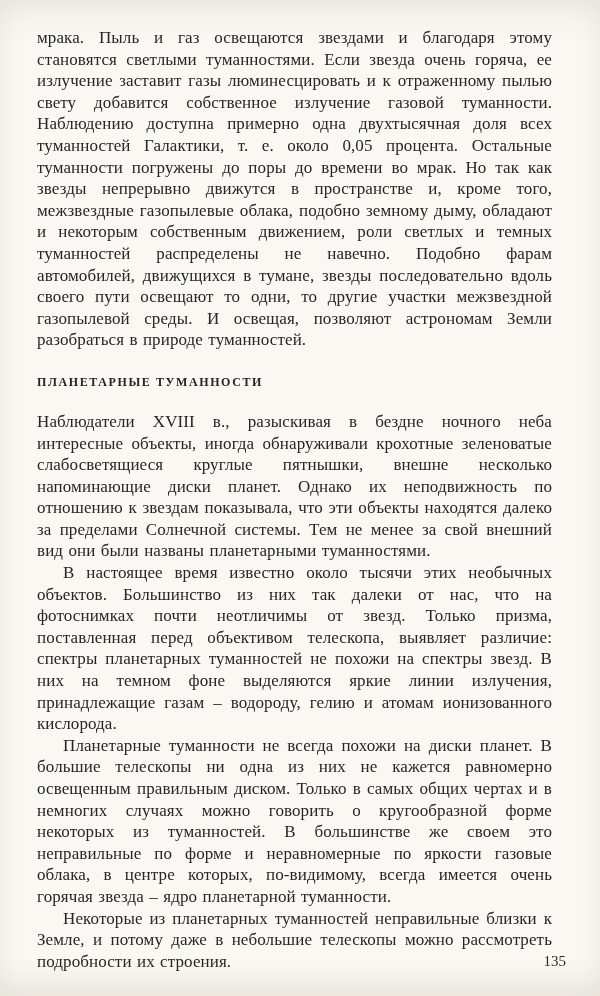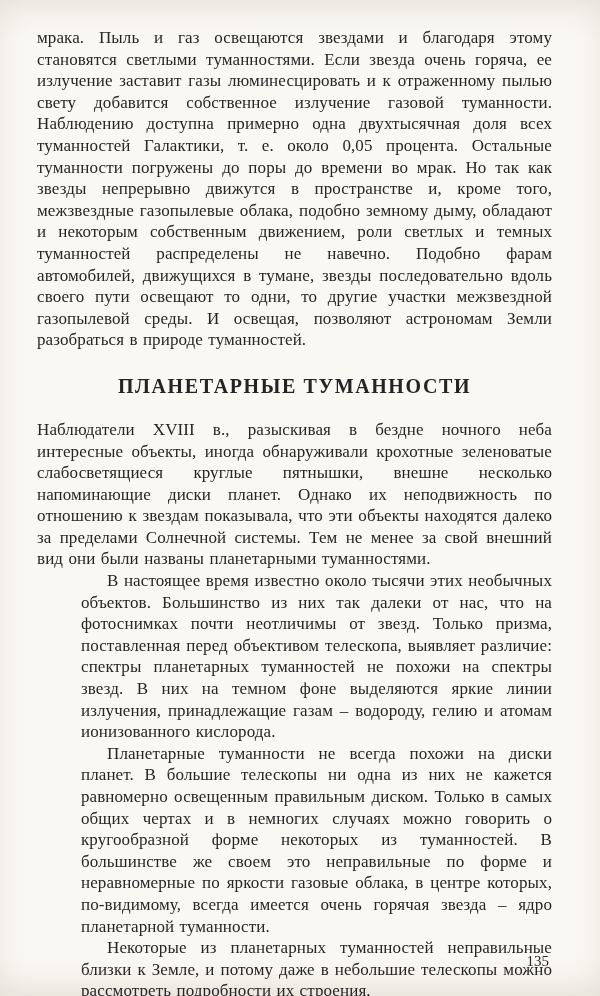--- a/index.html
+++ b/index.html
@@ -23,33 +23,32 @@
   .body-text p {
     margin: 0;
     font-size: 17px;
     line-height: 21.6px;
     text-align: justify;
     letter-spacing: 0.1px;
     word-spacing: 1px;
   }
   .body-text p.indent {
     text-indent: 26px;
-    margin-left: 44px;
   }
   .section-heading {
     margin: 24px 0 21px 0;
-    text-align: center;
-    font-size: 20px;
+    text-align: left;
+    font-size: 12px;
     font-weight: bold;
     letter-spacing: 1.6px;
     color: #242424;
   }
   .page-number {
     position: absolute;
-    right: 51px;
+    right: 34px;
     bottom: 26px;
     font-size: 15px;
     color: #2b2b2b;
   }
 </style>
 </head>
 <body>
 
 <div class="scan-page">
   <div class="body-text">

